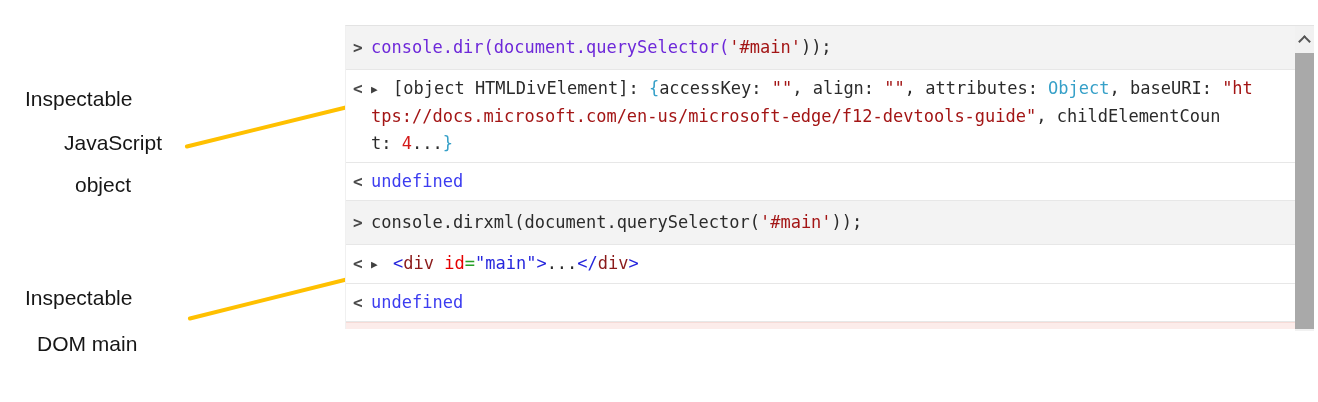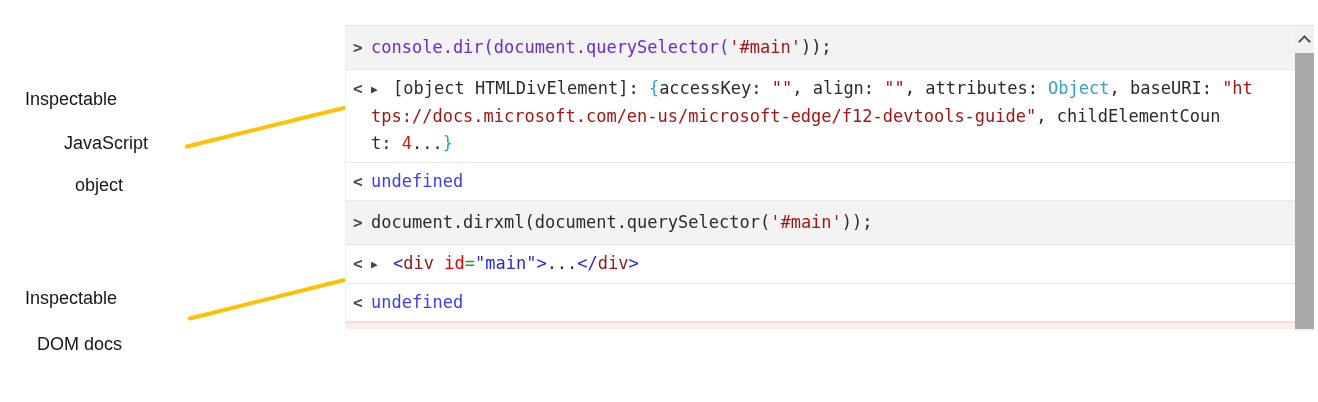--- a/index.html
+++ b/index.html
@@ -1,20 +1,20 @@
 <!DOCTYPE html>
 <html><head>
 <meta charset="utf-8">
 <style>
   html,body{margin:0;padding:0;background:#ffffff;}
   .stage{position:relative;width:1318px;height:402px;background:#ffffff;overflow:hidden;
          font-family:"Liberation Sans", sans-serif;}
 
   
-  .lbl{position:absolute;font-size:18px;color:#161616;line-height:26px;white-space:nowrap;}
+  .lbl{position:absolute;font-size:21px;color:#161616;line-height:26px;white-space:nowrap;}
 
   
   .callout{position:absolute;height:4px;border-radius:2px;transform-origin:0 50%;}
   .callout1{left:185px;top:145px;width:177px;transform:rotate(-13.8deg);}
   .callout2{left:188px;top:317px;width:186px;transform:rotate(-14deg);}
 
   
   .console{position:absolute;left:345px;top:25px;width:968px;
            border-top:1px solid #e3e3e3;border-left:1px solid #f0f0f0;
            font-family:"DejaVu Sans Mono", monospace;font-size:17px;color:#262626;}
@@ -41,21 +41,21 @@
 </head>
 <body>
 
 <div class="stage">
 
   <div class="lbl" style="left:25px;top:86px">Inspectable</div>
   <div class="lbl" style="left:64px;top:130px">JavaScript</div>
   <div class="lbl" style="left:75px;top:172px">object</div>
 
   <div class="lbl" style="left:25px;top:285px">Inspectable</div>
-  <div class="lbl" style="left:37px;top:331px">DOM docs</div>
+  <div class="lbl" style="left:37px;top:331px">DOM main</div>
 
   <div class="callout callout1" style="background: rgb(255, 192, 0);"></div>
   <div class="callout callout2" style="background: rgb(255, 192, 0);"></div>
 
   <div class="console">
     <div class="rowsarea" id="rowsarea">
         <div class="crow input" style="background: rgb(243, 243, 243);">
           <span class="prompt">&gt;</span>
           <div class="rtext">
             <div class="line"><span style="color: #6d28d9;">console.dir(document.querySelector(</span><span style="color: rgb(163, 21, 21);">'#main'</span><span style="color: rgb(43, 43, 43);">));</span></div>
@@ -71,21 +71,21 @@
         </div>
         <div class="crow result">
           <span class="prompt">&lt;</span>
           <div class="rtext">
             <div class="line"><span style="color: rgb(60, 60, 240);">undefined</span></div>
           </div>
         </div>
         <div class="crow input" style="background: rgb(243, 243, 243);">
           <span class="prompt">&gt;</span>
           <div class="rtext">
-            <div class="line"><span style="color: rgb(43, 43, 43);">document.dirxml(document.querySelector(</span><span style="color: rgb(163, 21, 21);">'#main'</span><span style="color: rgb(43, 43, 43);">));</span></div>
+            <div class="line"><span style="color: rgb(43, 43, 43);">console.dirxml(document.querySelector(</span><span style="color: rgb(163, 21, 21);">'#main'</span><span style="color: rgb(43, 43, 43);">));</span></div>
           </div>
         </div>
         <div class="crow result">
           <span class="prompt">&lt;</span>
           <div class="rtext">
             <div class="line"><span class="expander">▶</span><span style="color: rgb(38, 38, 221);">&lt;</span><span style="color: rgb(139, 26, 26);">div</span><span style="color: rgb(43, 43, 43);"> </span><span style="color: rgb(229, 0, 0);">id</span><span style="color: rgb(40, 160, 40);">=</span><span style="color: rgb(38, 38, 221);">"main"</span><span style="color: rgb(38, 38, 221);">&gt;</span><span style="color: rgb(43, 43, 43);">...</span><span style="color: rgb(38, 38, 221);">&lt;/</span><span style="color: rgb(139, 26, 26);">div</span><span style="color: rgb(38, 38, 221);">&gt;</span></div>
           </div>
         </div>
         <div class="crow result">
           <span class="prompt">&lt;</span>

